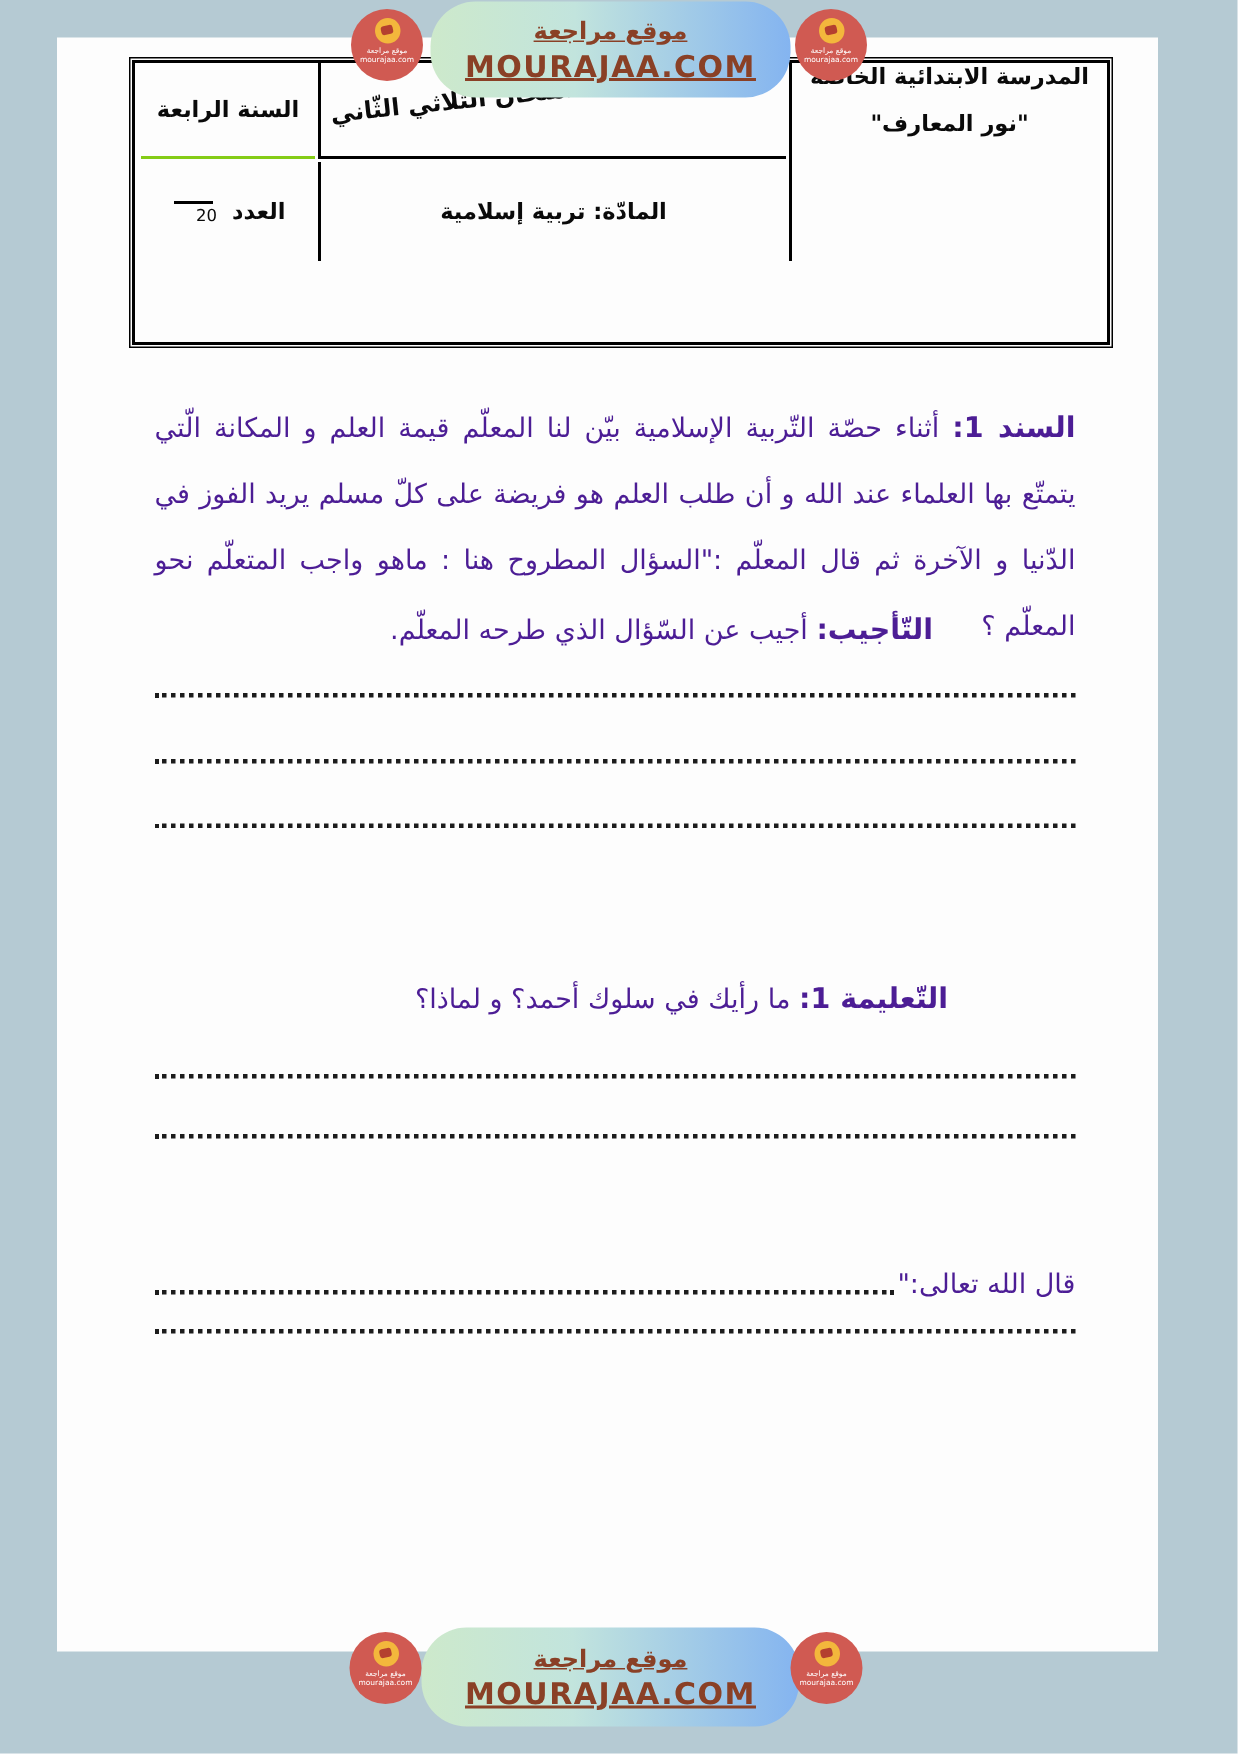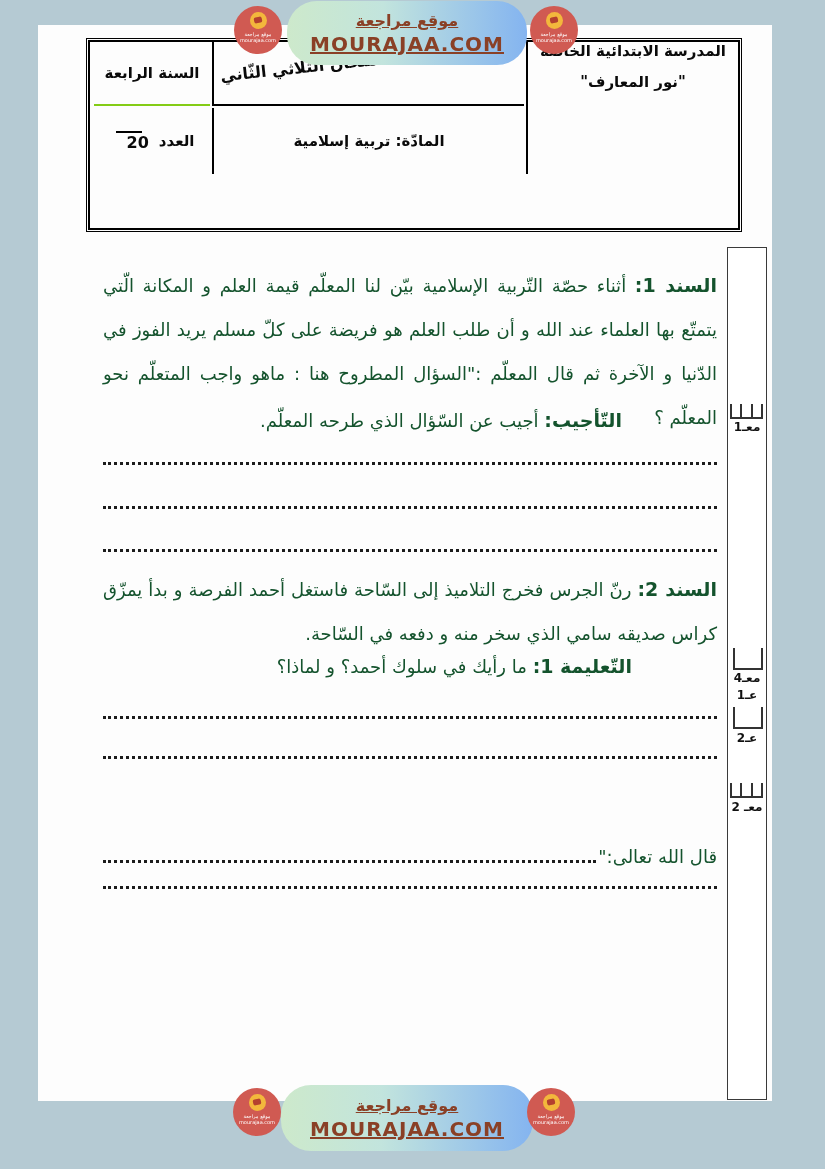--- a/index.html
+++ b/index.html
@@ -24,37 +24,37 @@
   .cell-exam{right:214px;top:0;width:312px;height:64px;border-left:2px solid #000;border-bottom:2px solid #000;overflow:visible;}
   .exam-frag{position:absolute;left:6px;top:16px;transform:rotate(-6deg);font-size:16px;white-space:nowrap;}
   .cell-grade{right:528px;top:0;width:116px;height:64px;border-bottom:2px solid #84cc16;
     display:flex;align-items:center;justify-content:center;font-size:15px;}
   .cell-subject{right:214px;top:66px;width:312px;height:66px;border-left:2px solid #000;
     display:flex;align-items:center;justify-content:center;font-size:15px;}
   .cell-score{right:528px;top:66px;width:116px;height:66px;
     display:flex;align-items:center;justify-content:center;gap:10px;font-size:15px;}
   .frac{display:inline-flex;flex-direction:column;align-items:center;line-height:1;}
   .frac .bar{width:26px;border-top:2px solid #000;margin-bottom:2px;}
-  .frac b{font-size:16px;font-weight:bold;margin-left:17px;}
+  .frac b{font-size:11px;font-weight:normal;margin-left:17px;}
   .name-row{left:0;right:0;top:132px;height:50px;border-top:2px solid #000;
     display:flex;align-items:center;justify-content:flex-start;padding-right:10px;font-size:15px;}
   
   .strip{
     position:absolute;left:689px;top:222px;width:40px;height:853px;
     box-sizing:border-box;border:1.5px solid #3a3a3a;background:#fff;
   }
   .comb{position:absolute;left:2px;width:33px;display:flex;border-bottom:2px solid #333;height:13px;}
   .comb i{flex:1;border-left:2px solid #333;}
   .comb i:last-child{border-right:2px solid #333;}
   .bracket{position:absolute;left:5px;width:26px;height:20px;
     border-left:2px solid #333;border-right:2px solid #333;border-bottom:2px solid #333;}
   .mark-label{position:absolute;left:0;width:100%;text-align:center;
     font-size:12px;font-weight:bold;color:#111;direction:rtl;white-space:nowrap;}
   
-  .blk{position:absolute;left:65px;width:614px;direction:rtl;color:#14532d;box-sizing:border-box;}
+  .blk{position:absolute;left:65px;width:614px;direction:rtl;color:#4c1d95;box-sizing:border-box;}
   .para{font-size:18px;line-height:44px;text-align:justify;text-align-last:right;}
   .para .lbl,.instr .lbl{font-weight:bold;font-size:19px;}
   .instr{font-size:18px;line-height:30px;text-align:right;}
   .dotline{position:absolute;left:65px;width:614px;height:6px;border-bottom:3px dotted #1c1c1c;}
   .quran{display:flex;direction:rtl;align-items:flex-end;height:45px;font-size:18px;}
   .quran .lead{white-space:nowrap;line-height:30px;}
   .quran .fill{flex:1;border-bottom:3px dotted #1c1c1c;margin-bottom:9px;margin-right:2px;}
   
   .pill{position:absolute;border-radius:30px;z-index:6;
     background:linear-gradient(90deg,#cde9cb 0%,#c2e4dd 40%,#84b4f0 100%);
@@ -93,55 +93,33 @@
     </div>
     <div class="hcell cell-score">
       <span>العدد</span>
       <span class="frac">
         <i class="bar"></i>
         <b>20</b>
       </span>
     </div>
   </div>
 
-  <div class="strip">
-    <div class="comb" style="top:156px;">
-        <i></i>
-        <i></i>
-        <i></i>
-      </div>
-    <div class="mark-label" style="top:172px;">معـ1</div>
-    <div class="bracket" style="top:400px;"></div>
-    <div class="mark-label" style="top:423px;">معـ4</div>
-    <div class="mark-label" style="top:440px;">عـ1</div>
-    <div class="bracket" style="top:459px;"></div>
-    <div class="mark-label" style="top:483px;">عـ2</div>
-    <div class="comb" style="top:535px;">
-        <i></i>
-        <i></i>
-        <i></i>
-      </div>
-    <div class="mark-label" style="top:552px;">معـ 2</div>
-  </div>
 
   <div class="blk para" style="top:238px;">
     <span class="lbl">السند 1:</span><span> أثناء حصّة التّربية الإسلامية بيّن لنا المعلّم قيمة العلم و المكانة الّتي يتمتّع بها العلماء عند الله و أن طلب العلم هو فريضة على كلّ مسلم يريد الفوز في الدّنيا و الآخرة ثم قال المعلّم :"السؤال المطروح هنا : ماهو واجب المتعلّم نحو المعلّم ؟</span>
   </div>
 
   <div class="blk instr" style="top:380px;padding-left:0;padding-right:95px;">
     <span class="lbl">التّأجيب:</span><span> أجيب عن السّؤال الذي طرحه المعلّم.</span>
   </div>
 
   <div class="dotline" style="top:431px;"></div>
   <div class="dotline" style="top:475px;"></div>
   <div class="dotline" style="top:518px;"></div>
 
-  <div class="blk para" style="top:542px;">
-    <span class="lbl">السند 2:</span><span> رنّ الجرس فخرج التلاميذ إلى السّاحة فاستغل أحمد الفرصة و بدأ يمزّق كراس صديقه سامي الذي سخر منه و دفعه في السّاحة.</span>
-  </div>
 
   <div class="blk instr" style="top:626px;padding-right:85px;">
     <span class="lbl">التّعليمة 1:</span><span> ما رأيك في سلوك أحمد؟ و لماذا؟</span>
   </div>
 
   <div class="dotline" style="top:685px;"></div>
   <div class="dotline" style="top:725px;"></div>
 
 
   <div class="blk quran" style="top:802px;">

